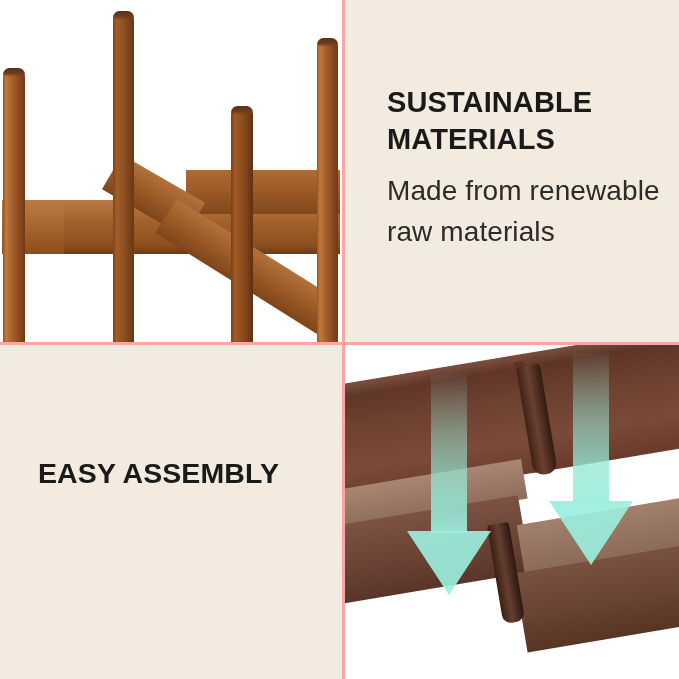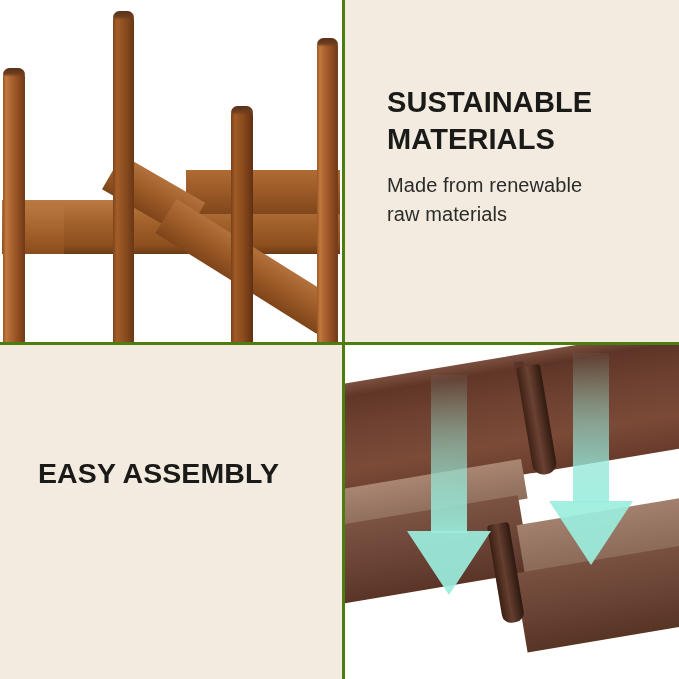--- a/index.html
+++ b/index.html
@@ -11,21 +11,21 @@
   body {
     font-family: "Liberation Sans", sans-serif;
     -webkit-font-smoothing: antialiased;
   }
 
   #infographic {
     position: relative;
     width: 679px;
     height: 679px;
     overflow: hidden;
-    background: #4d7c0f;
+    background: #fca5a5;
   }
 
   
   .quad {
     position: absolute;
     overflow: hidden;
     box-sizing: border-box;
   }
   .quad-tl { left: 0;     top: 0;     width: 342px; height: 342px; background: #ffffff; }
   .quad-tr { left: 345px; top: 0;     width: 334px; height: 342px; background: #f3ebe0; }
@@ -50,21 +50,21 @@
     text-transform: uppercase;
     white-space: pre-line;
   }
   .tb-bl .headline { font-size: 28.5px; }
 
   .subline {
     margin: 13px 0 0 0;
     color: #2b2b28;
     font-family: "Liberation Sans", sans-serif;
     font-weight: 300;
-    font-size: 20px;
+    font-size: 28px;
     line-height: 1.44;
     letter-spacing: 0.1px;
     white-space: pre-line;
   }
 
   
   
   
   .stand {
     position: absolute;

